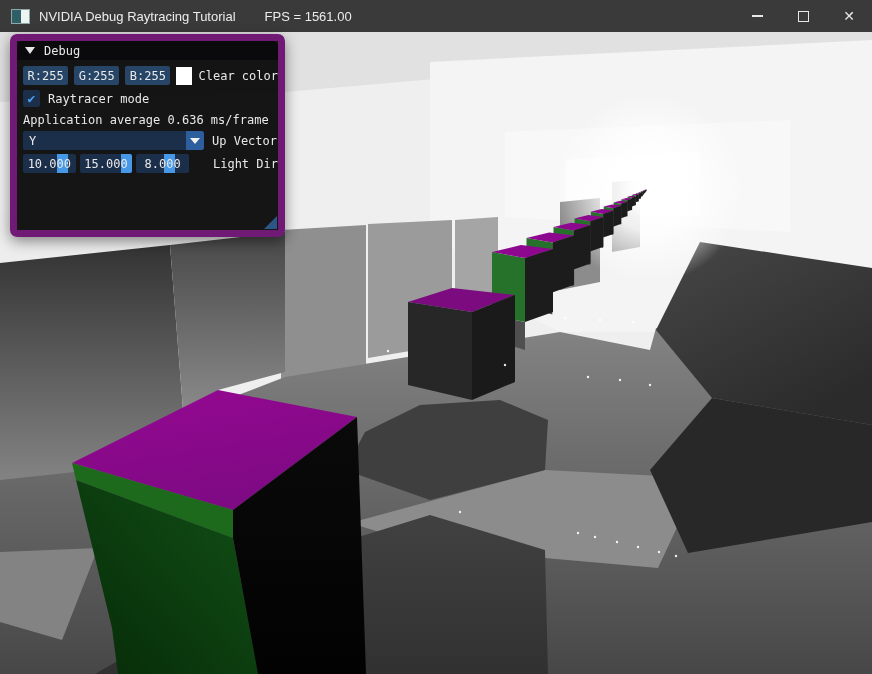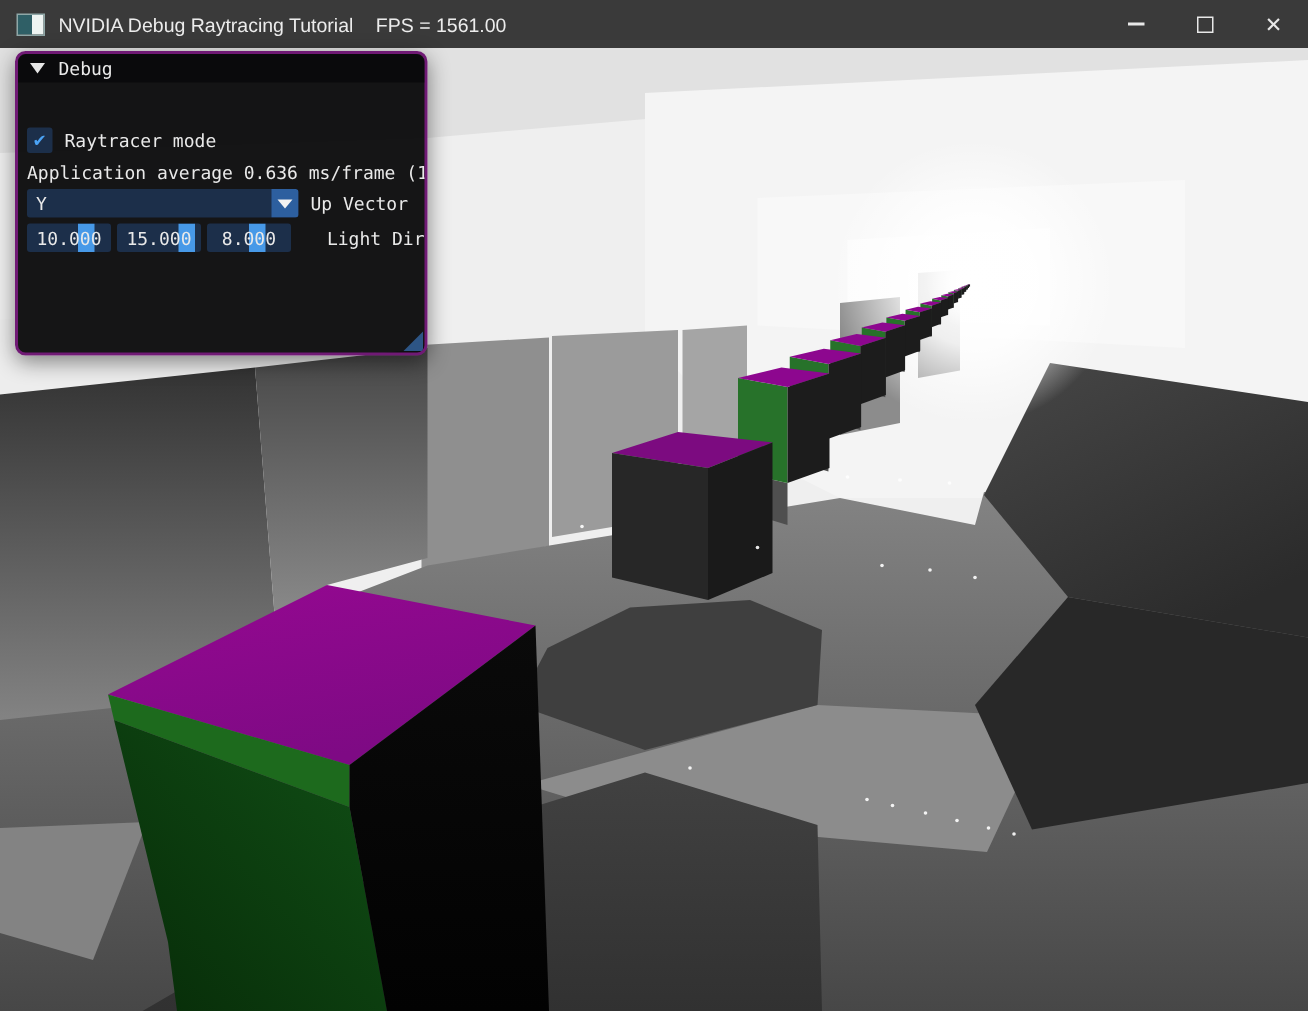--- a/index.html
+++ b/index.html
@@ -5,33 +5,33 @@
   html,body{margin:0;padding:0;}
   body{width:872px;height:674px;position:relative;overflow:hidden;background:#000;
        font-family:"Liberation Sans",sans-serif;-webkit-font-smoothing:antialiased;}
 
   
   .titlebar{position:absolute;left:0;top:0;width:872px;height:32px;background:var(--titlebar,#3a3a3a);
             display:flex;align-items:center;color:#ececec;font-size:13px;}
   .app-icon{width:17px;height:13px;margin-left:11px;border:1px solid #8fa7a7;
             background:linear-gradient(90deg,#2f5f66 0 55%,#eef4f2 55%);}
   .tb-title{margin-left:9px;white-space:pre;}
-  .tb-fps{margin-left:15px;white-space:pre;}
+  .tb-fps{margin-left:29px;white-space:pre;}
   .tb-btns{margin-left:auto;display:flex;height:32px;}
   .tb-btn{width:46px;height:32px;display:flex;align-items:center;justify-content:center;}
   .glyph-min{width:11px;height:1.5px;background:#e8e8e8;}
   .glyph-max{width:9px;height:9px;border:1.4px solid #e8e8e8;}
   .glyph-close{color:#e8e8e8;font-size:14px;line-height:1;}
 
   
   .viewport{position:absolute;left:0;top:32px;width:872px;height:642px;}
 
   
   .panel{position:absolute;left:10px;top:34px;width:275px;height:203px;z-index:10;
-         background:rgba(11,11,13,0.96);border:2px solid #701a75;border-radius:7px;
+         background:rgba(11,11,13,0.96);border:7px solid #701a75;border-radius:7px;
          font-family:"DejaVu Sans Mono",monospace;font-size:12px;color:#e9e9e9;
          box-shadow:0 4px 14px rgba(0,0,0,.45);overflow:hidden;box-sizing:border-box;}
   .panel-title{position:absolute;left:0;top:0;right:0;height:19px;background:#0a0a0c;
                border-radius:6px 6px 0 0;display:flex;align-items:center;}
   .tri-down{width:0;height:0;border-left:5px solid transparent;border-right:5px solid transparent;
             border-top:7px solid #e6e6e6;margin-left:8px;}
   .panel-title span{margin-left:9px;}
   .row{position:absolute;left:6px;right:0;height:19px;display:flex;align-items:center;white-space:nowrap;}
   .r1{top:25px}.r2{top:49px;height:17px}.r3{top:71px;height:15px}.r4{top:90px}.r5{top:113px}.r6{top:136px}.r7{top:159px}
   .imgui-btn{width:54px;height:19px;background:#274566;margin-right:6px;display:flex;
@@ -256,20 +256,33 @@
       <circle cx="460" cy="480" r="1.2"></circle>
   </g>
 </svg>
 
 <div class="panel">
   <div class="panel-title">
     <div class="tri-down"></div>
     <span>Debug</span>
   </div>
 
+  <div class="row r1">
+    <div class="imgui-btn">
+        <span>R:255</span>
+      </div>
+    <div class="imgui-btn">
+        <span>G:255</span>
+      </div>
+    <div class="imgui-btn">
+        <span>B:255</span>
+      </div>
+    <div class="swatch"></div>
+    <span>Clear color</span>
+  </div>
 
   <div class="row r2">
     <div class="chk">✔</div>
     <span class="lbl">Raytracer mode</span>
   </div>
 
   <div class="row r3">
     <span>Application average 0.636 ms/frame (15</span>
   </div>
 

